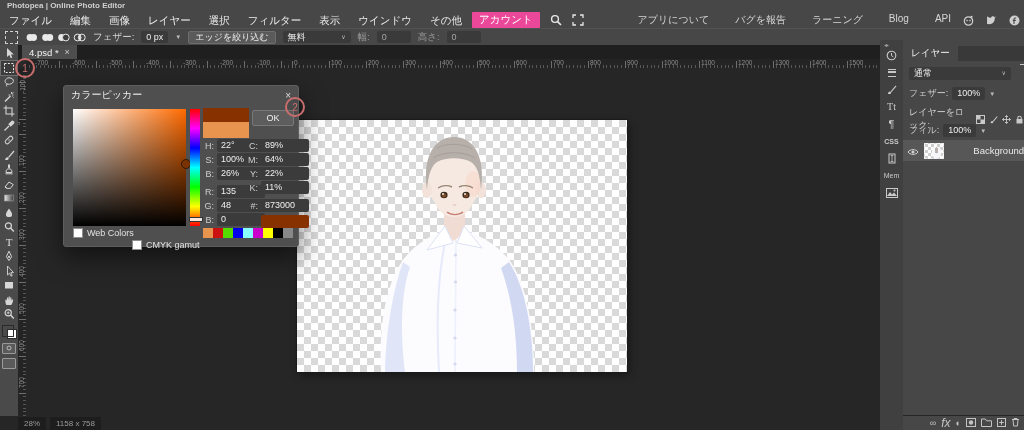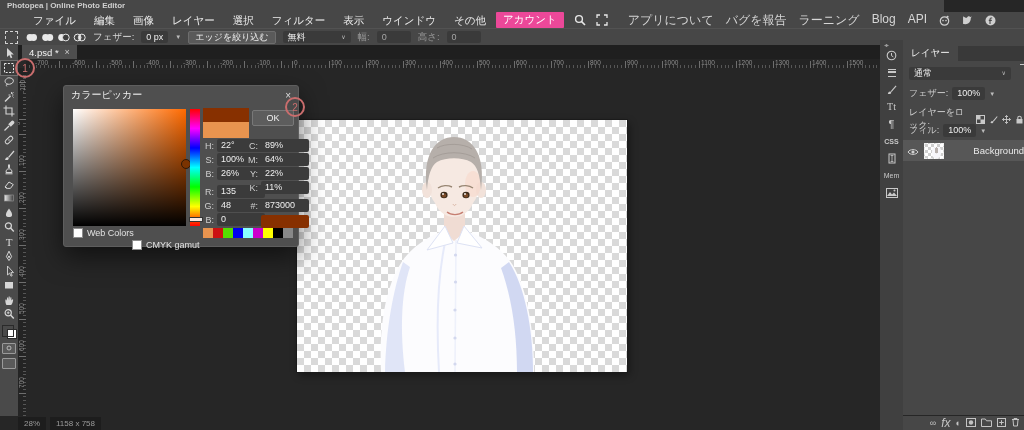--- a/index.html
+++ b/index.html
@@ -1,26 +1,26 @@
 <!DOCTYPE html>
 <html><head>
 <meta charset="utf-8">
 <style>
   html,body{margin:0;padding:0;background:#262626;}
   #app{position:relative;width:1024px;height:430px;overflow:hidden;
        font-family:"Liberation Sans",sans-serif;color:#e8e8e8;background:#262626;}
   .abs{position:absolute;}
   
-  #titlebar{left:0;top:0;width:944px;height:12px;background:#474747;font-size:8px;color:#cfcfcf;line-height:12px;padding-left:7px;box-sizing:border-box;font-weight:bold;}
-  #menubar{left:0;top:12px;width:1024px;height:16px;background:#474747;display:flex;align-items:center;gap:0;padding:0 24px;box-sizing:border-box;}
+  #titlebar{left:0;top:0;width:1024px;height:12px;background:#474747;font-size:8px;color:#cfcfcf;line-height:12px;padding-left:7px;box-sizing:border-box;font-weight:bold;}
+  #menubar{left:0;top:12px;width:1024px;height:16px;background:#474747;display:flex;align-items:center;gap:0;padding:0 0;box-sizing:border-box;}
   .menu-item{font-size:10.5px;color:#ececec;padding:0 9px;line-height:16px;white-space:nowrap;}
   #account-btn{background:#ec4899;color:#fff;font-size:10.5px;padding:1px 7px;margin-left:1px;border-radius:1px;white-space:nowrap;}
   .hdr-icon{margin-left:10px;display:flex;align-items:center;}
   #hdr-right{margin-left:auto;display:flex;align-items:center;gap:12px;padding-right:4px;}
-  .hdr-link{font-size:12px;color:#d6d6d6;white-space:nowrap;}
+  .hdr-link{font-size:10px;color:#d6d6d6;white-space:nowrap;margin-left:14px;}
   .social{width:11px;height:11px;display:flex;align-items:center;}
   
   #optionsbar{left:0;top:28px;width:1024px;height:17px;background:#474747;border-top:1px solid #525252;display:flex;align-items:center;gap:7px;padding-left:5px;box-sizing:border-box;}
   .opt-label{font-size:9.5px;color:#d8d8d8;}
   .opt-label.dim{color:#979797;}
   .opt-input{background:#3a3a3a;border-radius:2px;height:12px;line-height:12px;font-size:9px;color:#eee;padding:0 5px;display:flex;align-items:center;gap:4px;}
   .opt-btn{background:#5a5a5a;border:1px solid #6d6d6d;border-radius:2px;height:11px;line-height:11px;font-size:9px;color:#eee;padding:0 6px;}
   .caret{font-size:6px;color:#bbb;}
   .marquee-glyph{width:11px;height:11px;border:1px dashed #d0d0d0;}
   .modes{display:flex;gap:3px;align-items:center;}

